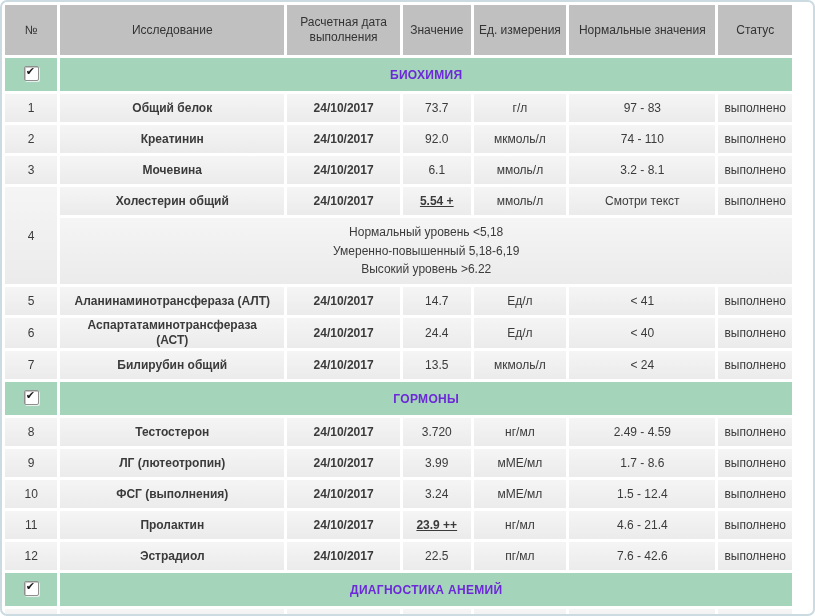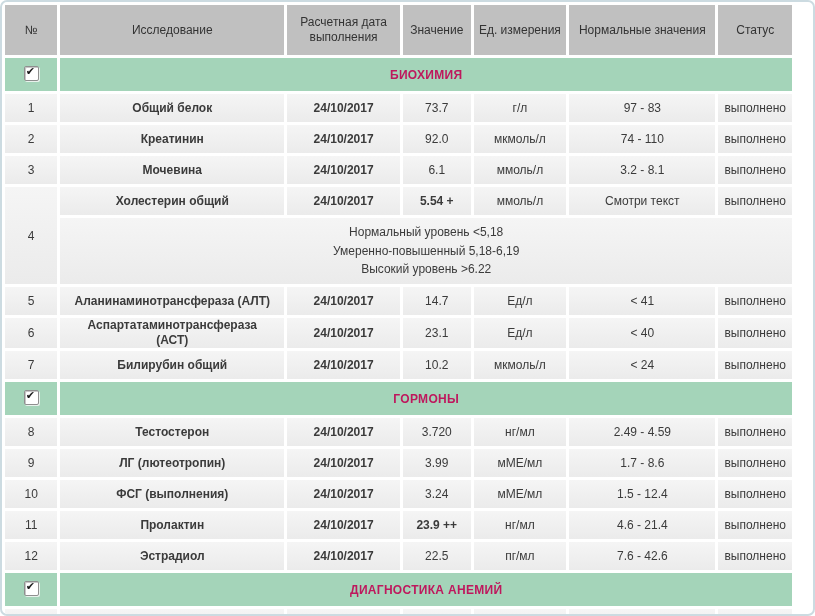--- a/index.html
+++ b/index.html
@@ -40,26 +40,26 @@
   td.cell {
     background: linear-gradient(#f5f5f5, #ebebeb);
     height: 26px;
   }
   td.green {
     background: #a4d4b9;
     height: 31px;
   }
   td.section-title-cell {
     font-weight: bold;
-    color: #be185d;
+    color: #6d28d9;
     letter-spacing: 0.3px;
   }
   td.name-cell { padding: 0 12px; line-height: 1.25; font-weight: bold; }
   td.date-cell { font-weight: bold; }
-  td.value-bold { font-weight: bold; }
+  td.value-bold { font-weight: bold; text-decoration: underline; }
   td.note-cell {
     height: 64px;
     line-height: 1.55;
     background: linear-gradient(#f5f5f5, #ebebeb);
   }
   .checkbox {
     display: inline-block;
     width: 13px;
     height: 13px;
     background: #ffffff;
@@ -165,30 +165,30 @@
           <td class="cell date-cell">24/10/2017</td>
           <td class="cell">14.7</td>
           <td class="cell">Ед/л</td>
           <td class="cell">&lt; 41</td>
           <td class="cell">выполнено</td>
         </tr>
         <tr>
           <td class="cell">6</td>
           <td class="cell name-cell tall">Аспартатаминотрансфераза (АСТ)</td>
           <td class="cell date-cell">24/10/2017</td>
-          <td class="cell">23.1</td>
+          <td class="cell">24.4</td>
           <td class="cell">Ед/л</td>
           <td class="cell">&lt; 40</td>
           <td class="cell">выполнено</td>
         </tr>
         <tr>
           <td class="cell">7</td>
           <td class="cell name-cell">Билирубин общий</td>
           <td class="cell date-cell">24/10/2017</td>
-          <td class="cell">10.2</td>
+          <td class="cell">13.5</td>
           <td class="cell">мкмоль/л</td>
           <td class="cell">&lt; 24</td>
           <td class="cell">выполнено</td>
         </tr>
         <tr>
           <td class="green"><span class="checkbox" role="checkbox" aria-checked="true"></span></td>
           <td class="green section-title-cell" colspan="6">ГОРМОНЫ</td>
         </tr>
         <tr>
           <td class="cell">8</td>

